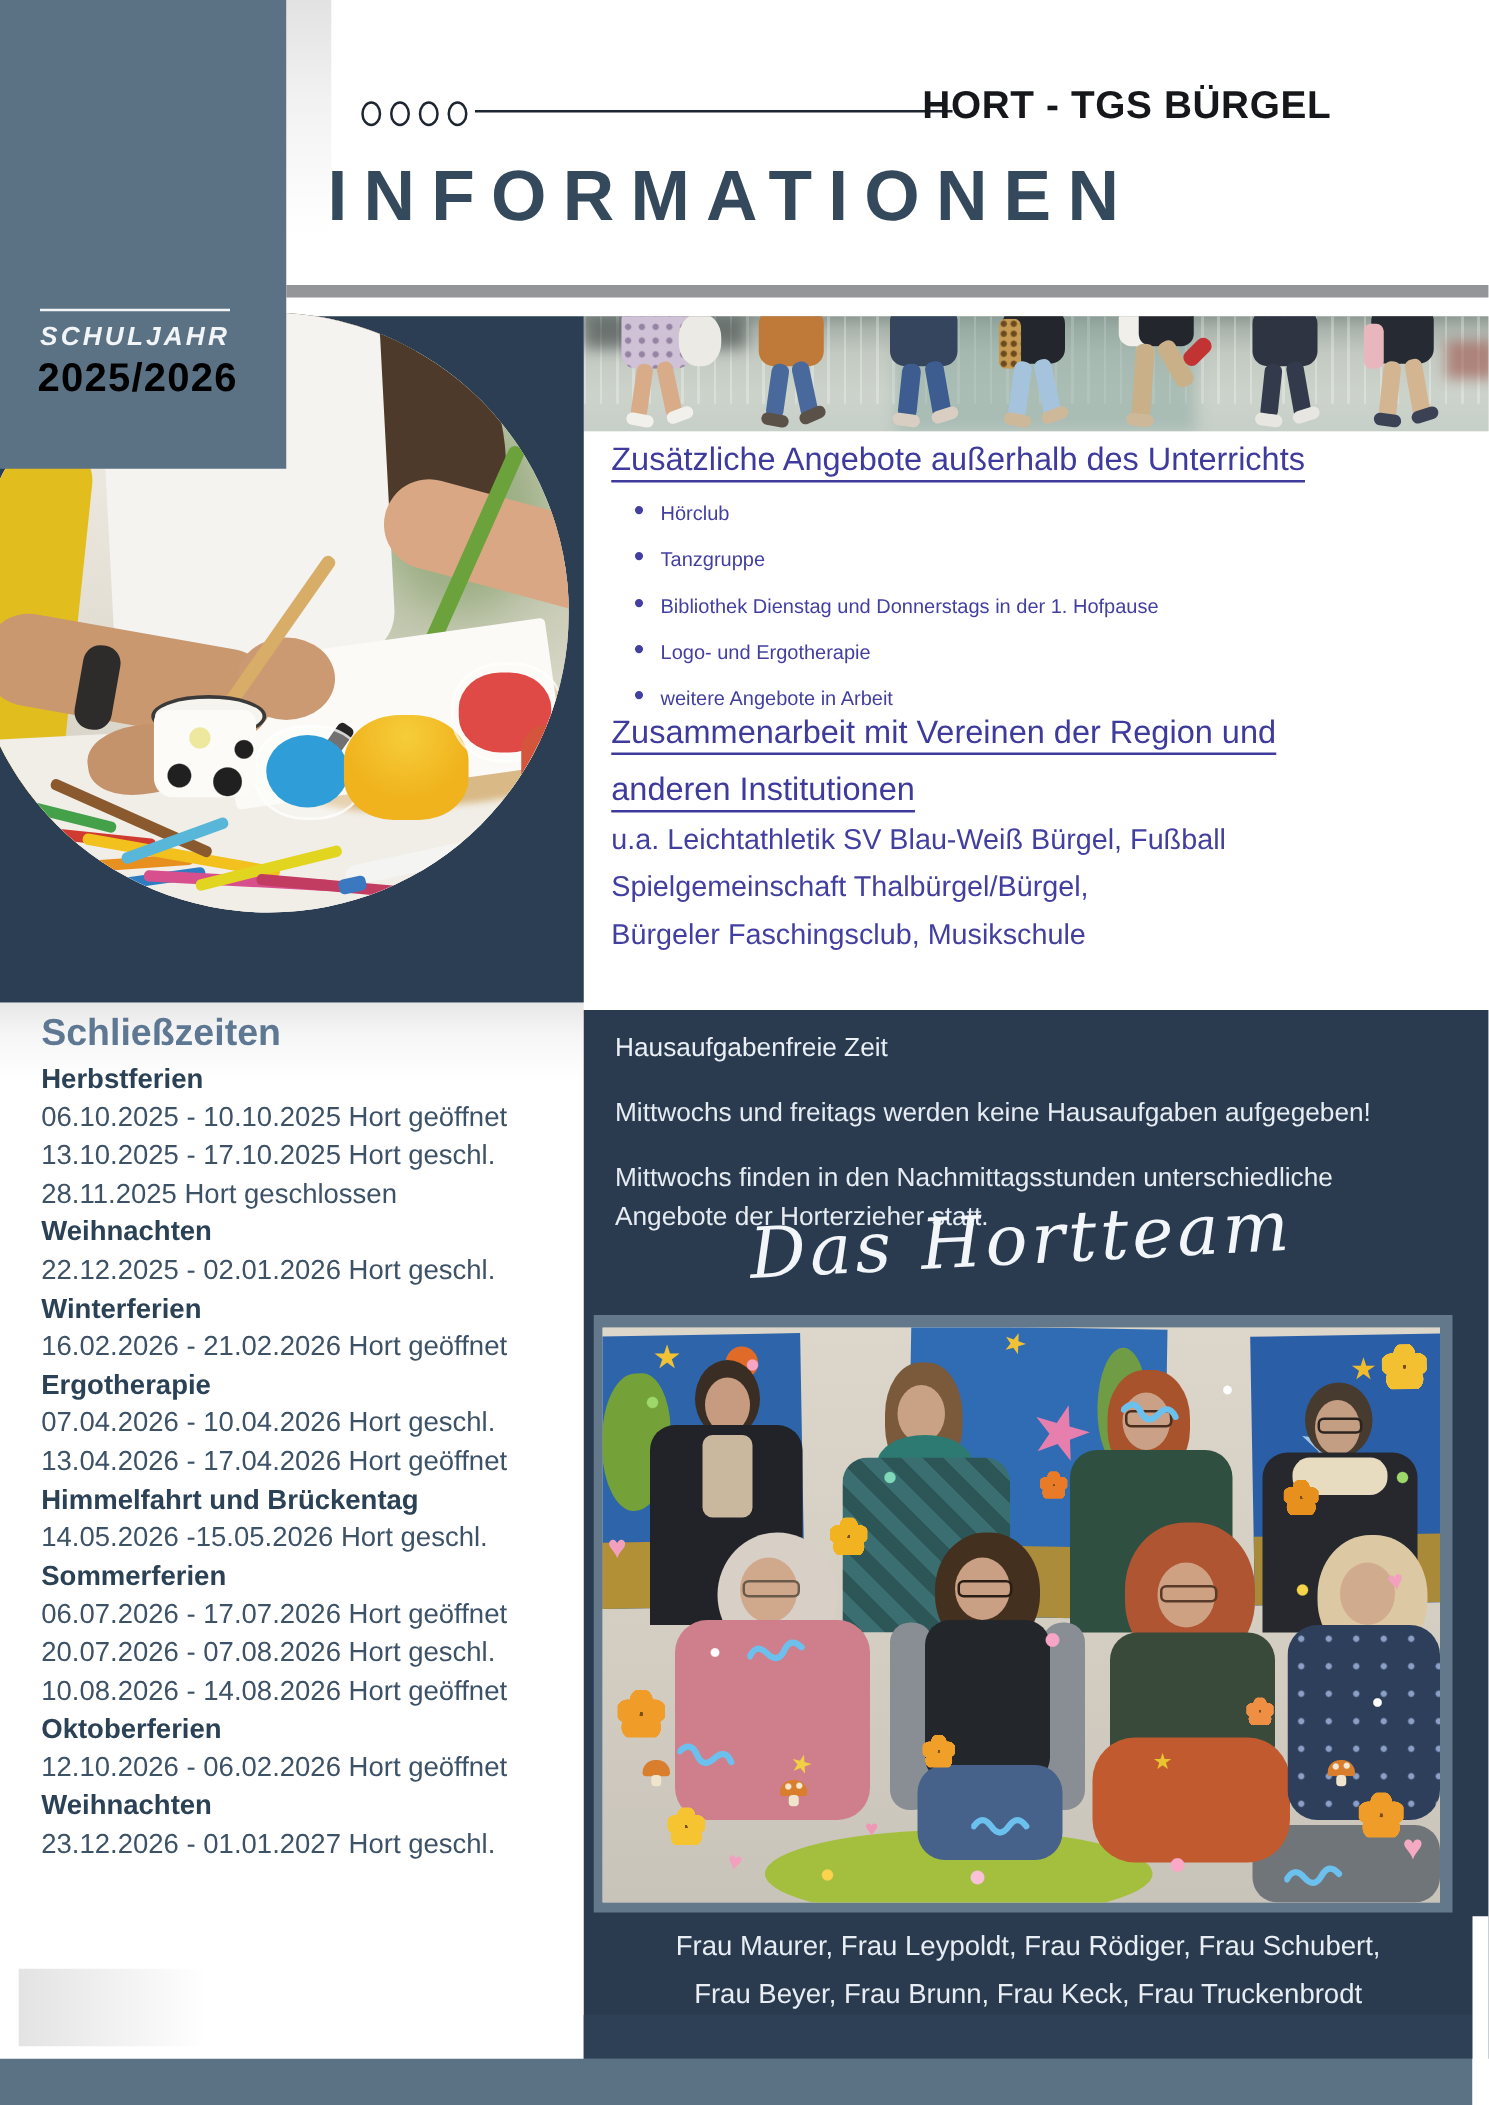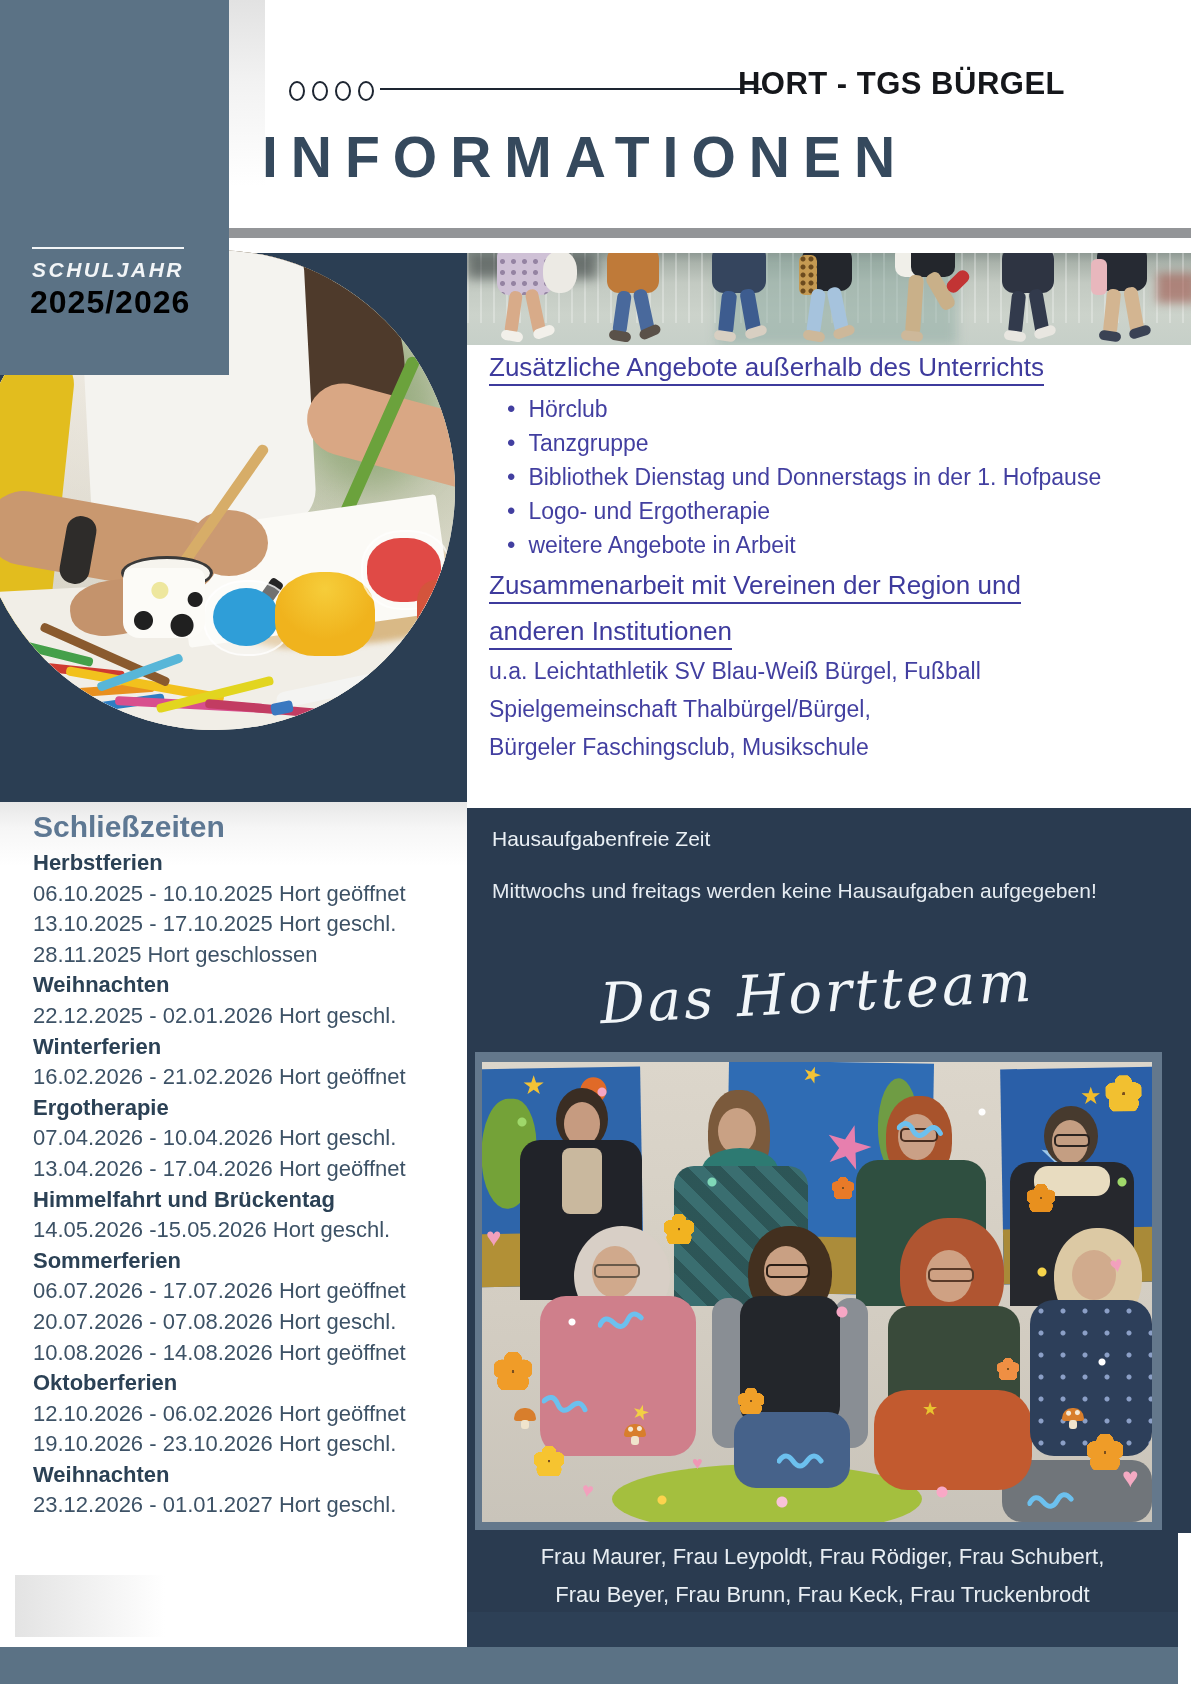--- a/index.html
+++ b/index.html
@@ -29,21 +29,21 @@
   
   .photo-strip{position:absolute;left:467px;top:253px;width:724px;height:92px;overflow:hidden;background:#c3cac2;}
 
   
   .col-heading{position:absolute;color:#3E3B9D;font-size:26px;font-weight:500;white-space:nowrap;}
   .u{border-bottom:2.5px solid currentColor;padding-bottom:2px;}
   .angebote-heading{left:489px;top:352px;}
   .vereine-h1{left:489px;top:570px;}
   .vereine-h2{left:489px;top:616px;}
   .bullet-list{position:absolute;left:507px;top:392px;}
-  .bullet-item{color:#423FA0;font-size:23px;line-height:34px;white-space:nowrap;}
+  .bullet-item{color:#423FA0;font-size:16px;line-height:34px;white-space:nowrap;}
   .bullet-item::before{content:"•";margin-right:13px;font-size:24px;}
   .vereine-text{position:absolute;left:489px;top:652px;}
   .vline{color:#423FA0;font-size:23px;line-height:38px;white-space:nowrap;}
 
   
   .left-col{position:absolute;left:0;top:802px;width:467px;height:845px;
             background:linear-gradient(180deg,#e7e7e7 0,#f6f6f6 26px,#ffffff 64px);}
   .schliess-heading{position:absolute;left:33px;top:8px;color:#5E7893;font-size:30px;font-weight:bold;}
   .sz-list{position:absolute;left:33px;top:46px;}
   .sz{font-size:22px;line-height:30.6px;white-space:nowrap;}
@@ -222,30 +222,33 @@
         <div class="sz sz-date">07.04.2026 - 10.04.2026 Hort geschl.</div>
         <div class="sz sz-date">13.04.2026 - 17.04.2026 Hort geöffnet</div>
         <div class="sz sz-label">Himmelfahrt und Brückentag</div>
         <div class="sz sz-date">14.05.2026 -15.05.2026 Hort geschl.</div>
         <div class="sz sz-label">Sommerferien</div>
         <div class="sz sz-date">06.07.2026 - 17.07.2026 Hort geöffnet</div>
         <div class="sz sz-date">20.07.2026 - 07.08.2026 Hort geschl.</div>
         <div class="sz sz-date">10.08.2026 - 14.08.2026 Hort geöffnet</div>
         <div class="sz sz-label">Oktoberferien</div>
         <div class="sz sz-date">12.10.2026 - 06.02.2026 Hort geöffnet</div>
-        <div class="sz sz-date">19.10.2026 - 23.10.2026 Hort geschl.</div>
         <div class="sz sz-label">Weihnachten</div>
         <div class="sz sz-date">23.12.2026 - 01.01.2027 Hort geschl.</div>
       </div>
   </div>
   <div class="left-shadow"></div>
 
   <div class="navy-panel">
     <div class="hz-title">Hausaufgabenfreie Zeit</div>
     <div class="hz-line1">Mittwochs und freitags werden keine Hausaufgaben aufgegeben!</div>
+    <div class="hz-lines">
+        <div class="hzline">Mittwochs finden in den Nachmittagsstunden  unterschiedliche</div>
+        <div class="hzline">Angebote der Horterzieher statt.</div>
+      </div>
     <div class="signature">Das Hortteam</div>
     <div class="team-frame">
       <div class="team-photo">
           <div style="position: absolute; left: 0px; top: 0px; width: 670px; height: 460px; background-image: linear-gradient(rgb(220, 214, 203), rgb(210, 204, 193) 60%, rgb(201, 196, 186));"></div>
           <div style="position: absolute; left: -20px; top: 6px; width: 180px; height: 218px; background: rgb(46, 101, 170); transform: rotate(-1deg); overflow: hidden;">
             <div style="position: absolute; left: 20px; top: 30px; width: 55px; height: 110px; background: rgb(116, 162, 56); border-radius: 50% 40% 55% 45%;"></div>
             <div style="position: absolute; left: 60px; top: 120px; width: 80px; height: 70px; background: rgb(24, 34, 46); border-radius: 40% 55% 35% 50%;"></div>
             <div style="position: absolute; left: 0px; top: 165px; width: 180px; height: 55px; background: rgb(178, 144, 54);"></div>
             <div style="position: absolute; left: 120px; top: 10px; width: 26px; height: 26px; background: rgb(224, 106, 40); border-radius: 50%;"></div>
           </div>

